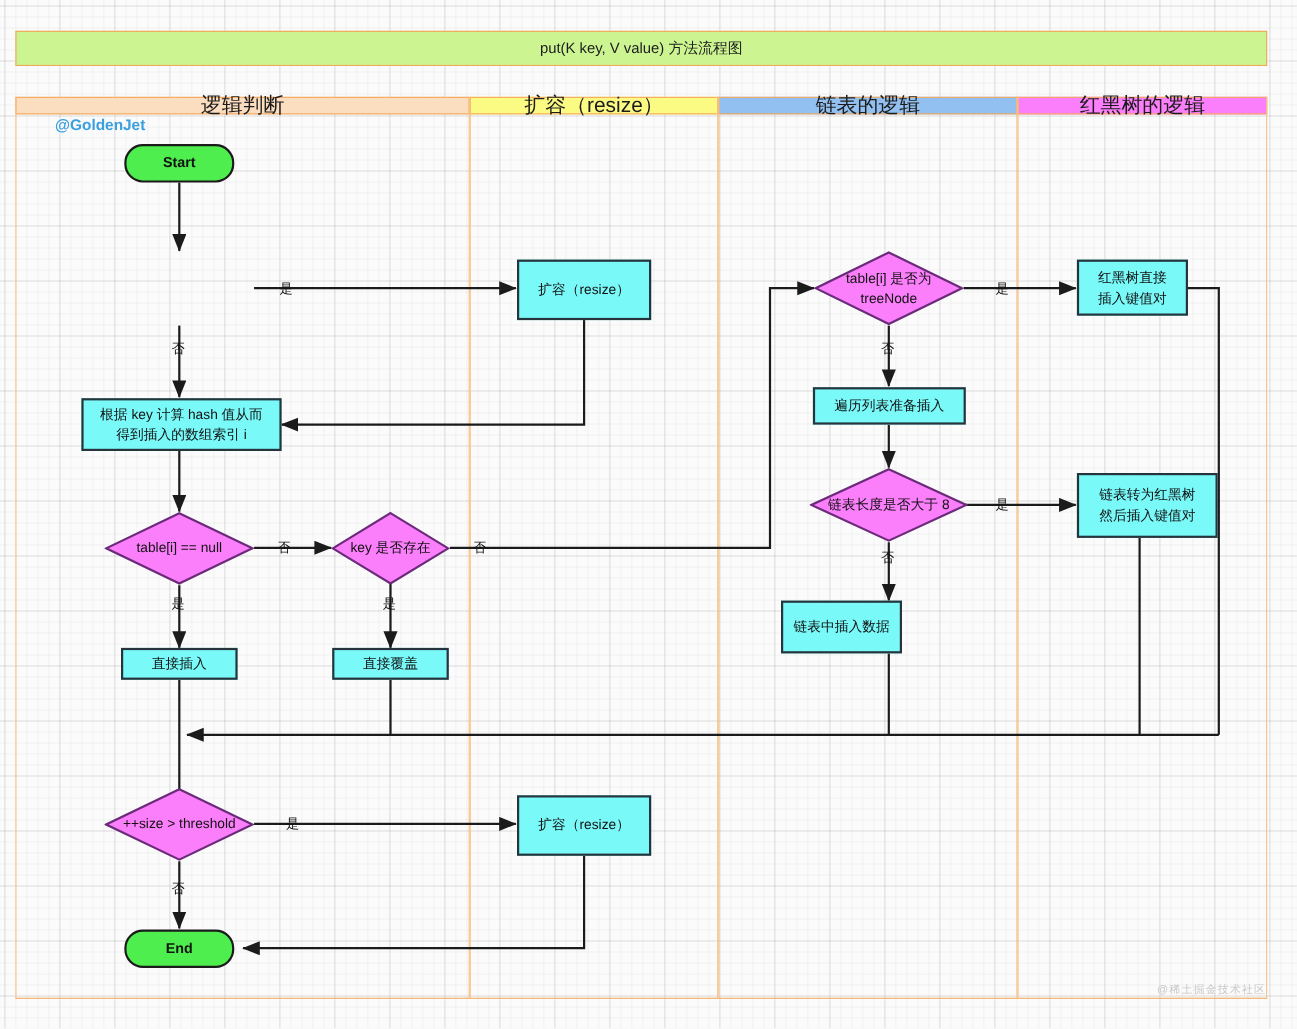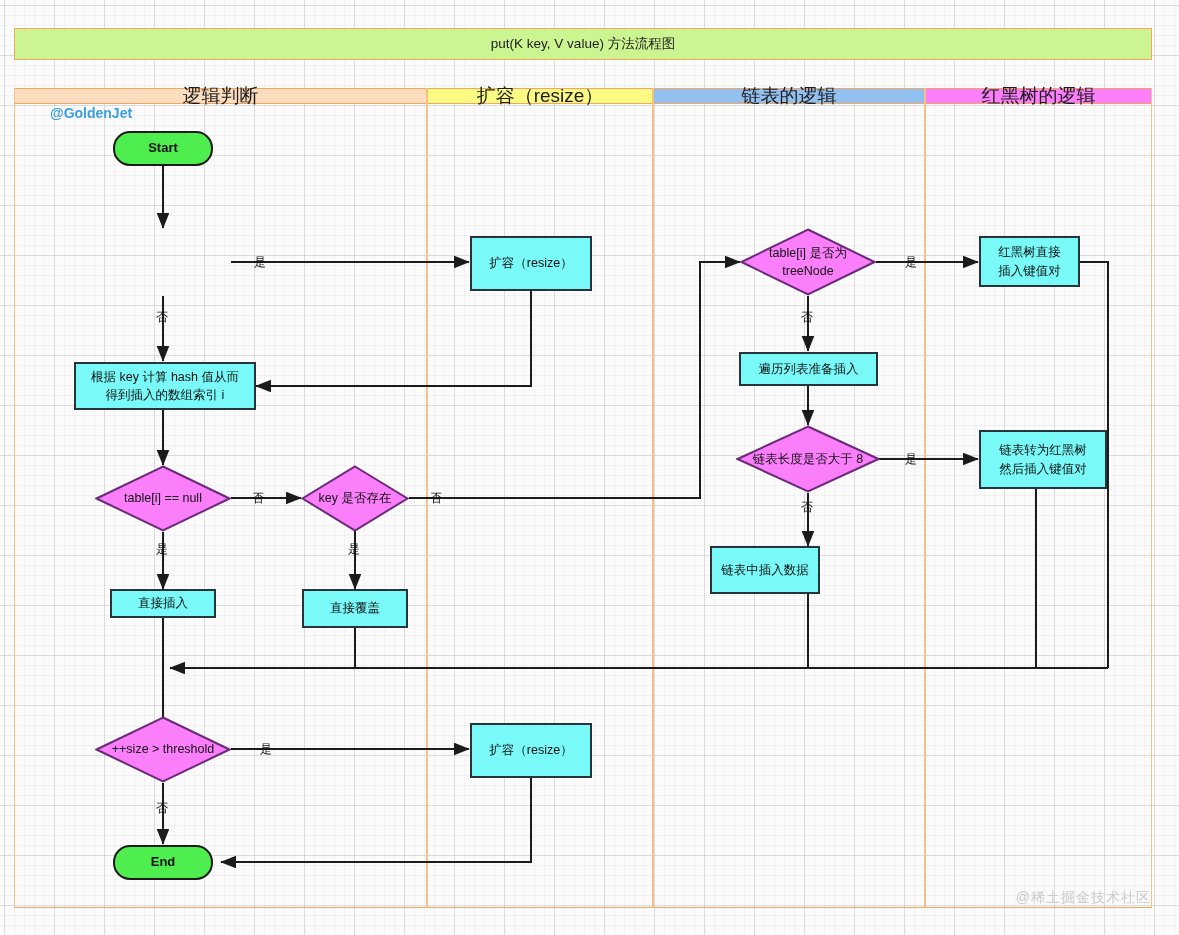--- a/index.html
+++ b/index.html
@@ -110,21 +110,21 @@
   .author {
     position: absolute;
     left: 50px; top: 105px;
     font-size: 14px;
     color: #3a9fe0;
     font-weight: bold;
   }
   .watermark {
     position: absolute;
     right: 28px; bottom: 28px;
-    font-size: 14px;
+    font-size: 10px;
     color: #c9c9c9;
     letter-spacing: 1px;
   }
 </style>
 </head>
 <body>
 
 <div id="canvas">
 
   <div class="pool-title">put(K key, V value) 方法流程图</div>
@@ -241,21 +241,21 @@
     <svg class="diamond-svg" width="108" height="67" viewBox="0 0 108 67">
       <polygon points="54,1.5 106.5,33.5 54,65.5 1.5,33.5" fill="#fb7efb" stroke="#6b2b7a" stroke-width="2"></polygon>
     </svg>
     <span class="diamond-label">key 是否存在</span>
   </div>
 
   <div class="node process" style="left:110px; top:589px; width:106px; height:29px;">
     <span>直接插入</span>
   </div>
 
-  <div class="node process" style="left:302px; top:589px; width:106px; height:39px;align-items:center;">
+  <div class="node process" style="left:302px; top:589px; width:106px; height:29px;align-items:center;">
     <span>直接覆盖</span>
   </div>
 
   <div class="node decision" style="left:740px; top:228px; width:136px; height:68px;">
     <svg class="diamond-svg" width="136" height="68" viewBox="0 0 136 68">
       <polygon points="68,1.5 134.5,34 68,66.5 1.5,34" fill="#fb7efb" stroke="#6b2b7a" stroke-width="2"></polygon>
     </svg>
     <span class="diamond-label">table[i] 是否为
 treeNode</span>
   </div>

